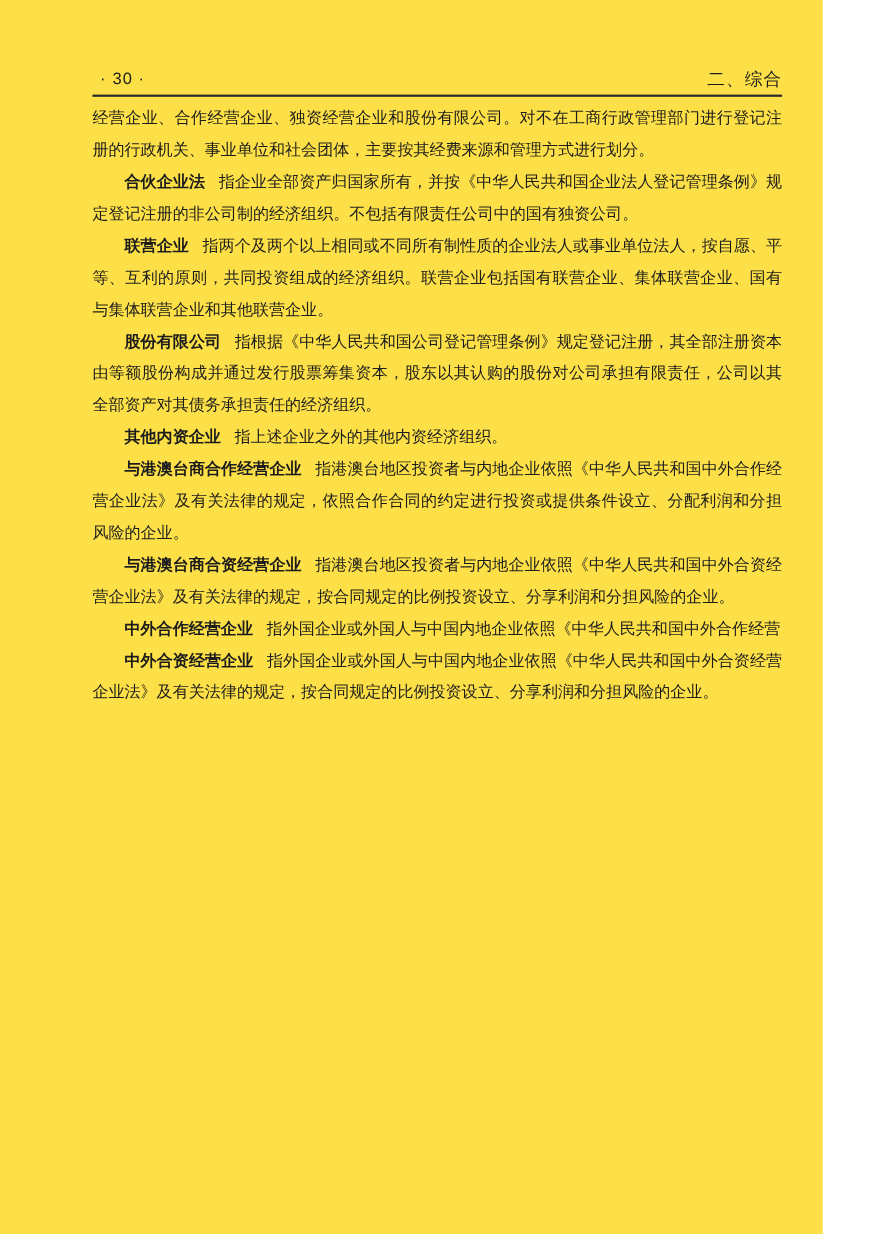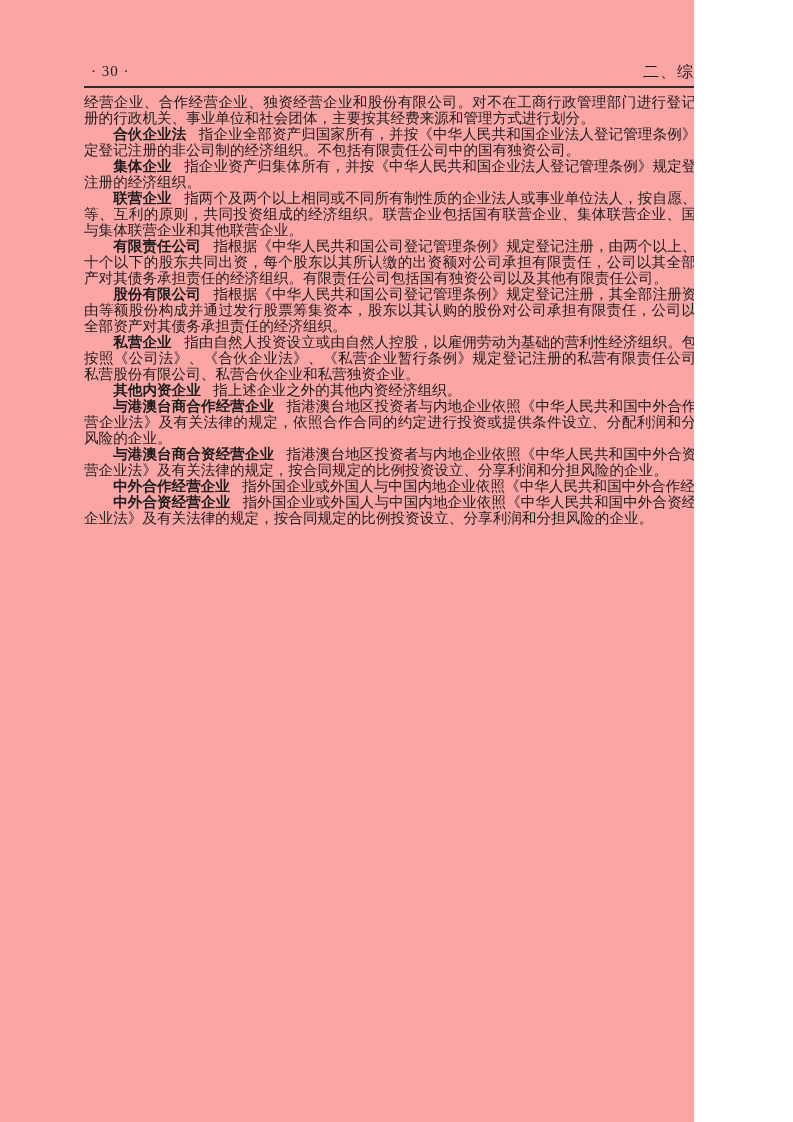--- a/index.html
+++ b/index.html
@@ -2,25 +2,25 @@
 <html lang="zh"><head>
 <meta charset="utf-8">
 <style>
   html, body {
     margin: 0;
     padding: 0;
     background: #ffffff;
   }
   .page {
     position: relative;
-    width: 694px;
+    width: 748px;
     height: 1122px;
-    background: #fca5a5;
+    background: #fde047;
     color: #1c1c1c;
-    font-family: Liberation Serif, serif;
+    font-family: Liberation Sans, sans-serif;
     overflow: hidden;
   }
   .page-header {
     position: absolute;
     left: 84px;
     top: 62px;
     width: 627px;
     height: 24px;
     border-bottom: 2px solid #2a2a2a;
   }
@@ -42,21 +42,21 @@
     letter-spacing: 1px;
     color: #1c1c1c;
   }
   .page-body {
     position: absolute;
     left: 84px;
     top: 94px;
     width: 627px;
     text-align: justify;
     font-size: 14.6px;
-    line-height: 16px;
+    line-height: 29px;
     color: #1c1c1c;
   }
   .page-body p {
     margin: 0;
     padding: 0;
   }
   .intro-paragraph {
     text-indent: 0;
   }
   .entry {
@@ -75,30 +75,27 @@
   <header class="page-header">
     <span class="page-number">· 30 ·</span>
     <span class="chapter-title">二、综合</span>
   </header>
 
   <main class="page-body">
     <p class="intro-paragraph">经营企业、合作经营企业、独资经营企业和股份有限公司。对不在工商行政管理部门进行登记注册的行政机关、事业单位和社会团体，主要按其经费来源和管理方式进行划分。</p>
     <div id="entries">
   <p class="entry"><span class="term">合伙企业法</span><span class="definition">指企业全部资产归国家所有，并按《中华人民共和国企业法人登记管理条例》规定登记注册的非公司制的经济组织。不包括有限责任公司中的国有独资公司。</span></p>
 
-  <p class="entry"><span class="term">集体企业</span><span class="definition">指企业资产归集体所有，并按《中华人民共和国企业法人登记管理条例》规定登记注册的经济组织。</span></p>
 
 
   <p class="entry"><span class="term">联营企业</span><span class="definition">指两个及两个以上相同或不同所有制性质的企业法人或事业单位法人，按自愿、平等、互利的原则，共同投资组成的经济组织。联营企业包括国有联营企业、集体联营企业、国有与集体联营企业和其他联营企业。</span></p>
 
-  <p class="entry"><span class="term">有限责任公司</span><span class="definition">指根据《中华人民共和国公司登记管理条例》规定登记注册，由两个以上、五十个以下的股东共同出资，每个股东以其所认缴的出资额对公司承担有限责任，公司以其全部资产对其债务承担责任的经济组织。有限责任公司包括国有独资公司以及其他有限责任公司。</span></p>
 
   <p class="entry"><span class="term">股份有限公司</span><span class="definition">指根据《中华人民共和国公司登记管理条例》规定登记注册，其全部注册资本由等额股份构成并通过发行股票筹集资本，股东以其认购的股份对公司承担有限责任，公司以其全部资产对其债务承担责任的经济组织。</span></p>
 
-  <p class="entry"><span class="term">私营企业</span><span class="definition">指由自然人投资设立或由自然人控股，以雇佣劳动为基础的营利性经济组织。包括按照《公司法》、《合伙企业法》、《私营企业暂行条例》规定登记注册的私营有限责任公司、私营股份有限公司、私营合伙企业和私营独资企业。</span></p>
 
   <p class="entry"><span class="term">其他内资企业</span><span class="definition">指上述企业之外的其他内资经济组织。</span></p>
 
   <p class="entry"><span class="term">与港澳台商合作经营企业</span><span class="definition">指港澳台地区投资者与内地企业依照《中华人民共和国中外合作经营企业法》及有关法律的规定，依照合作合同的约定进行投资或提供条件设立、分配利润和分担风险的企业。</span></p>
 
   <p class="entry"><span class="term">与港澳台商合资经营企业</span><span class="definition">指港澳台地区投资者与内地企业依照《中华人民共和国中外合资经营企业法》及有关法律的规定，按合同规定的比例投资设立、分享利润和分担风险的企业。</span></p>
 
 
 
   <p class="entry"><span class="term">中外合作经营企业</span><span class="definition">指外国企业或外国人与中国内地企业依照《中华人民共和国中外合作经营</span></p>

